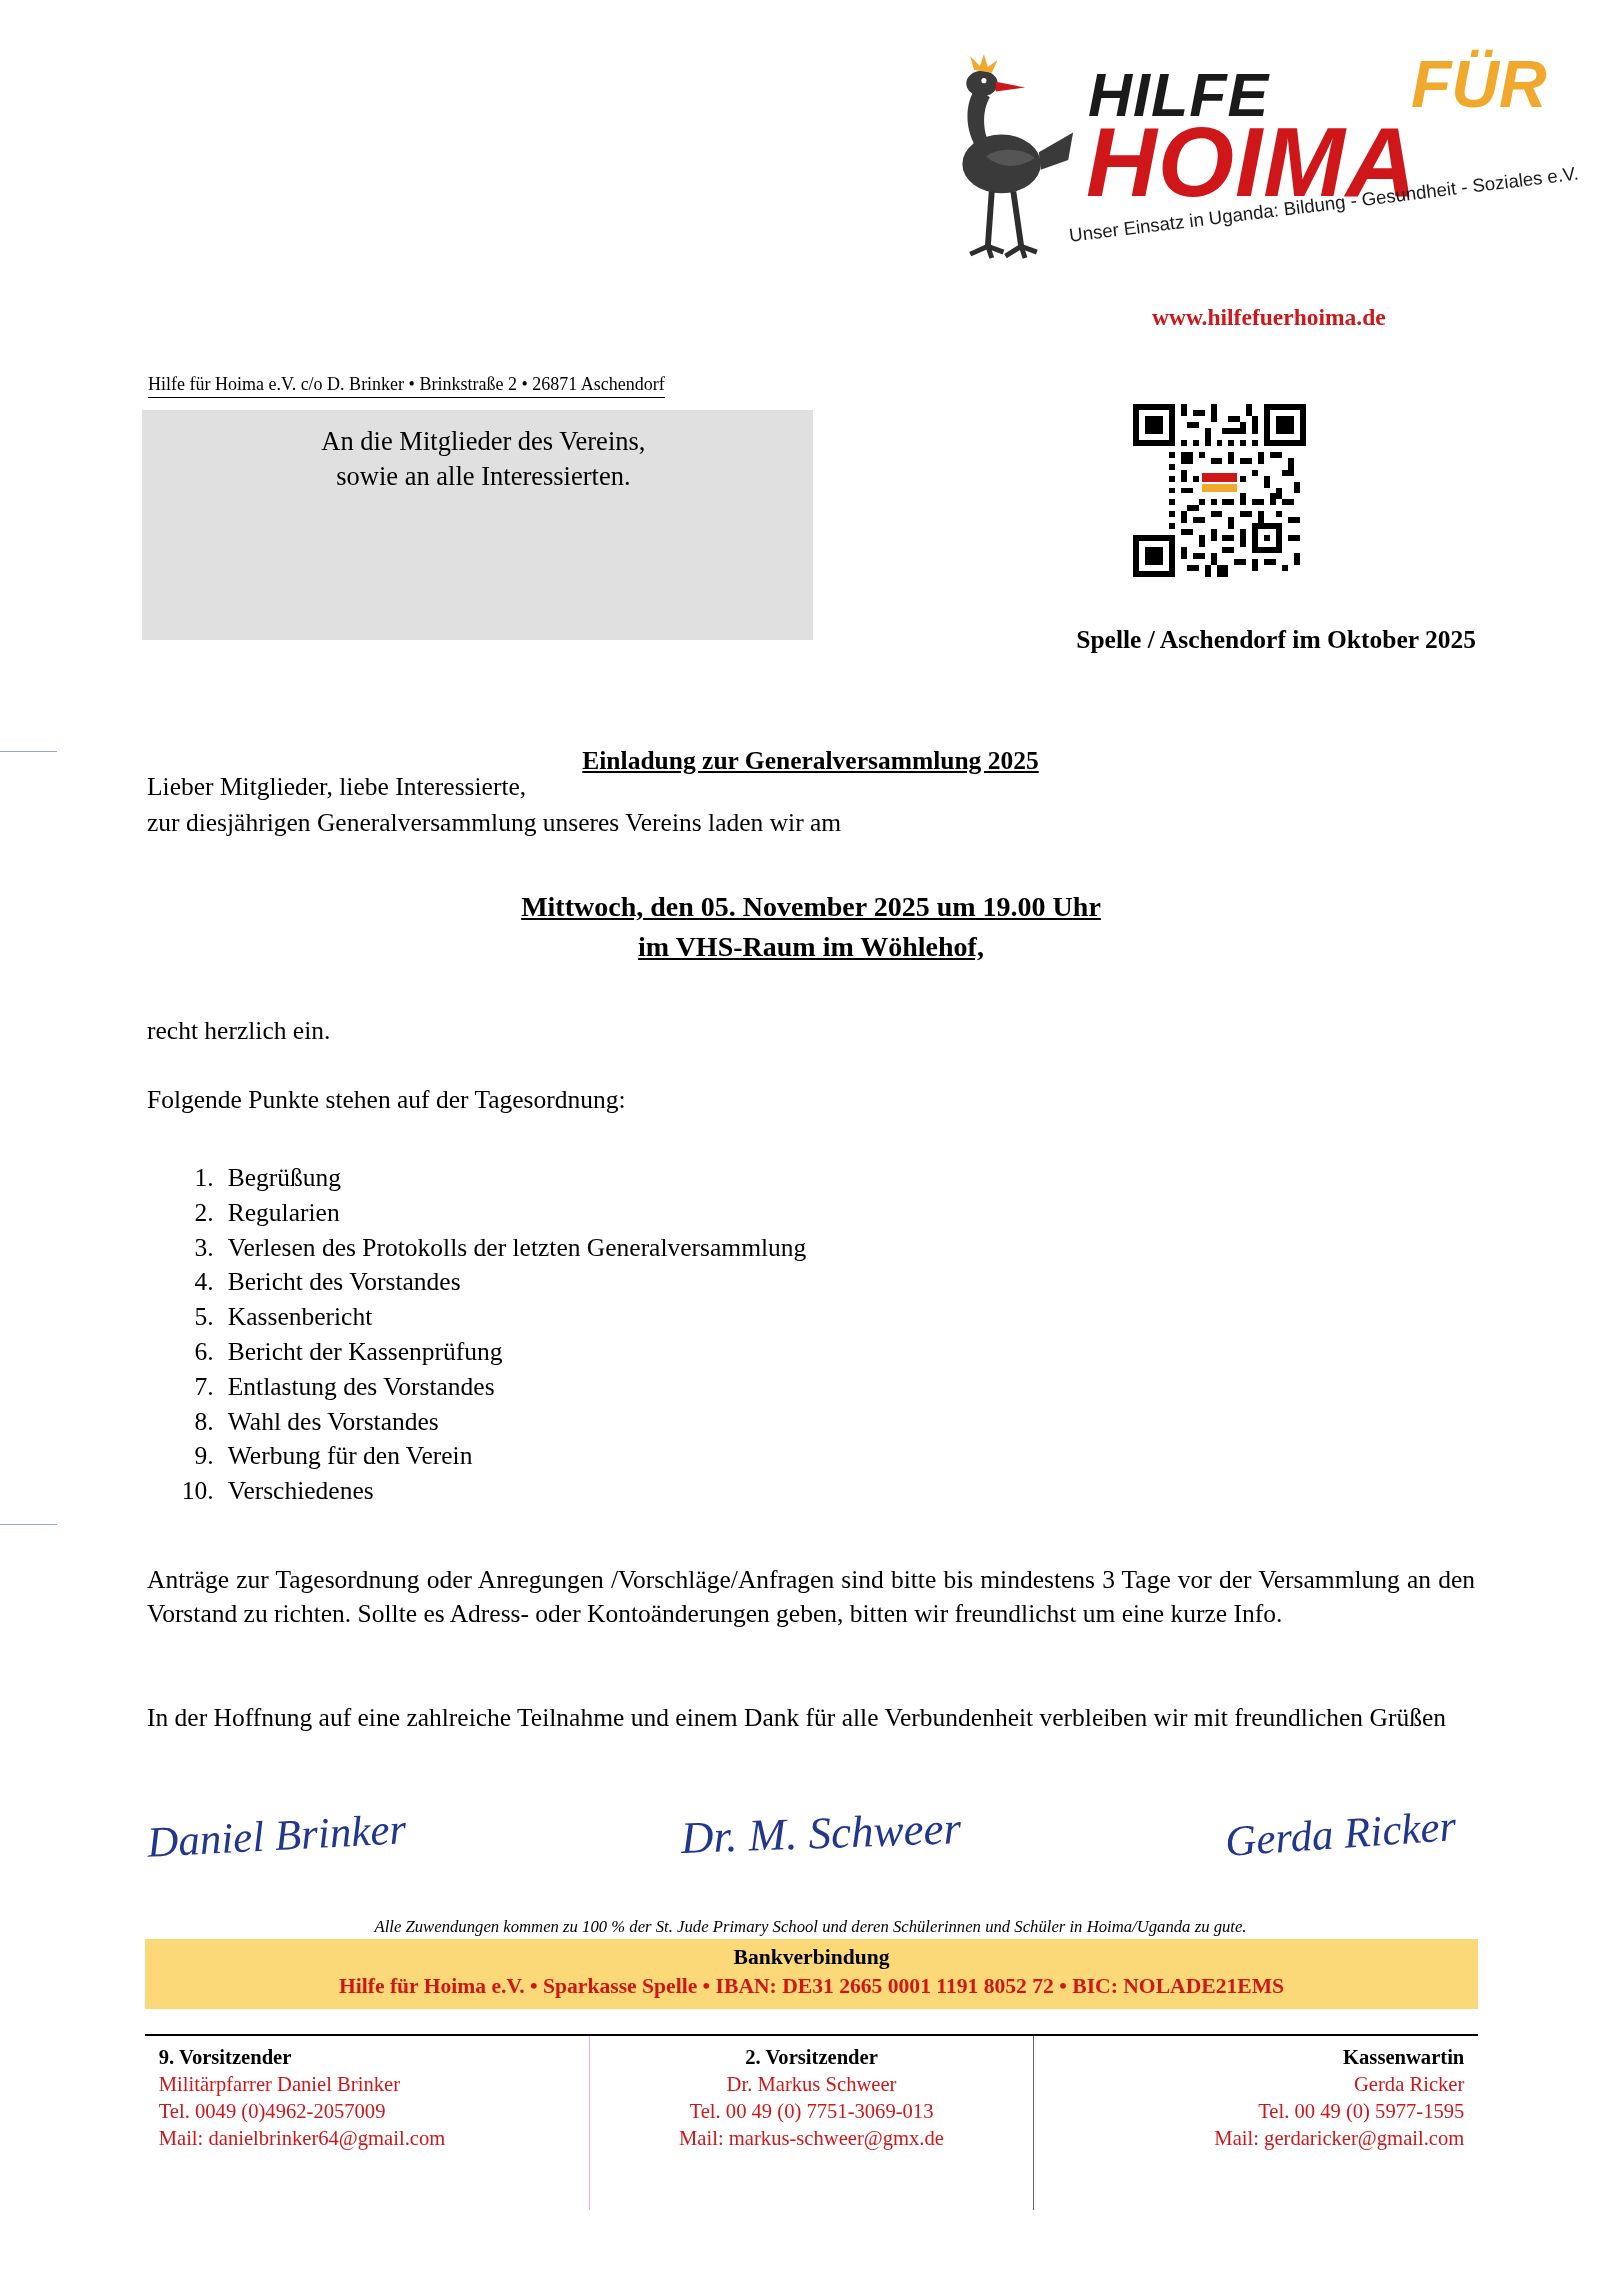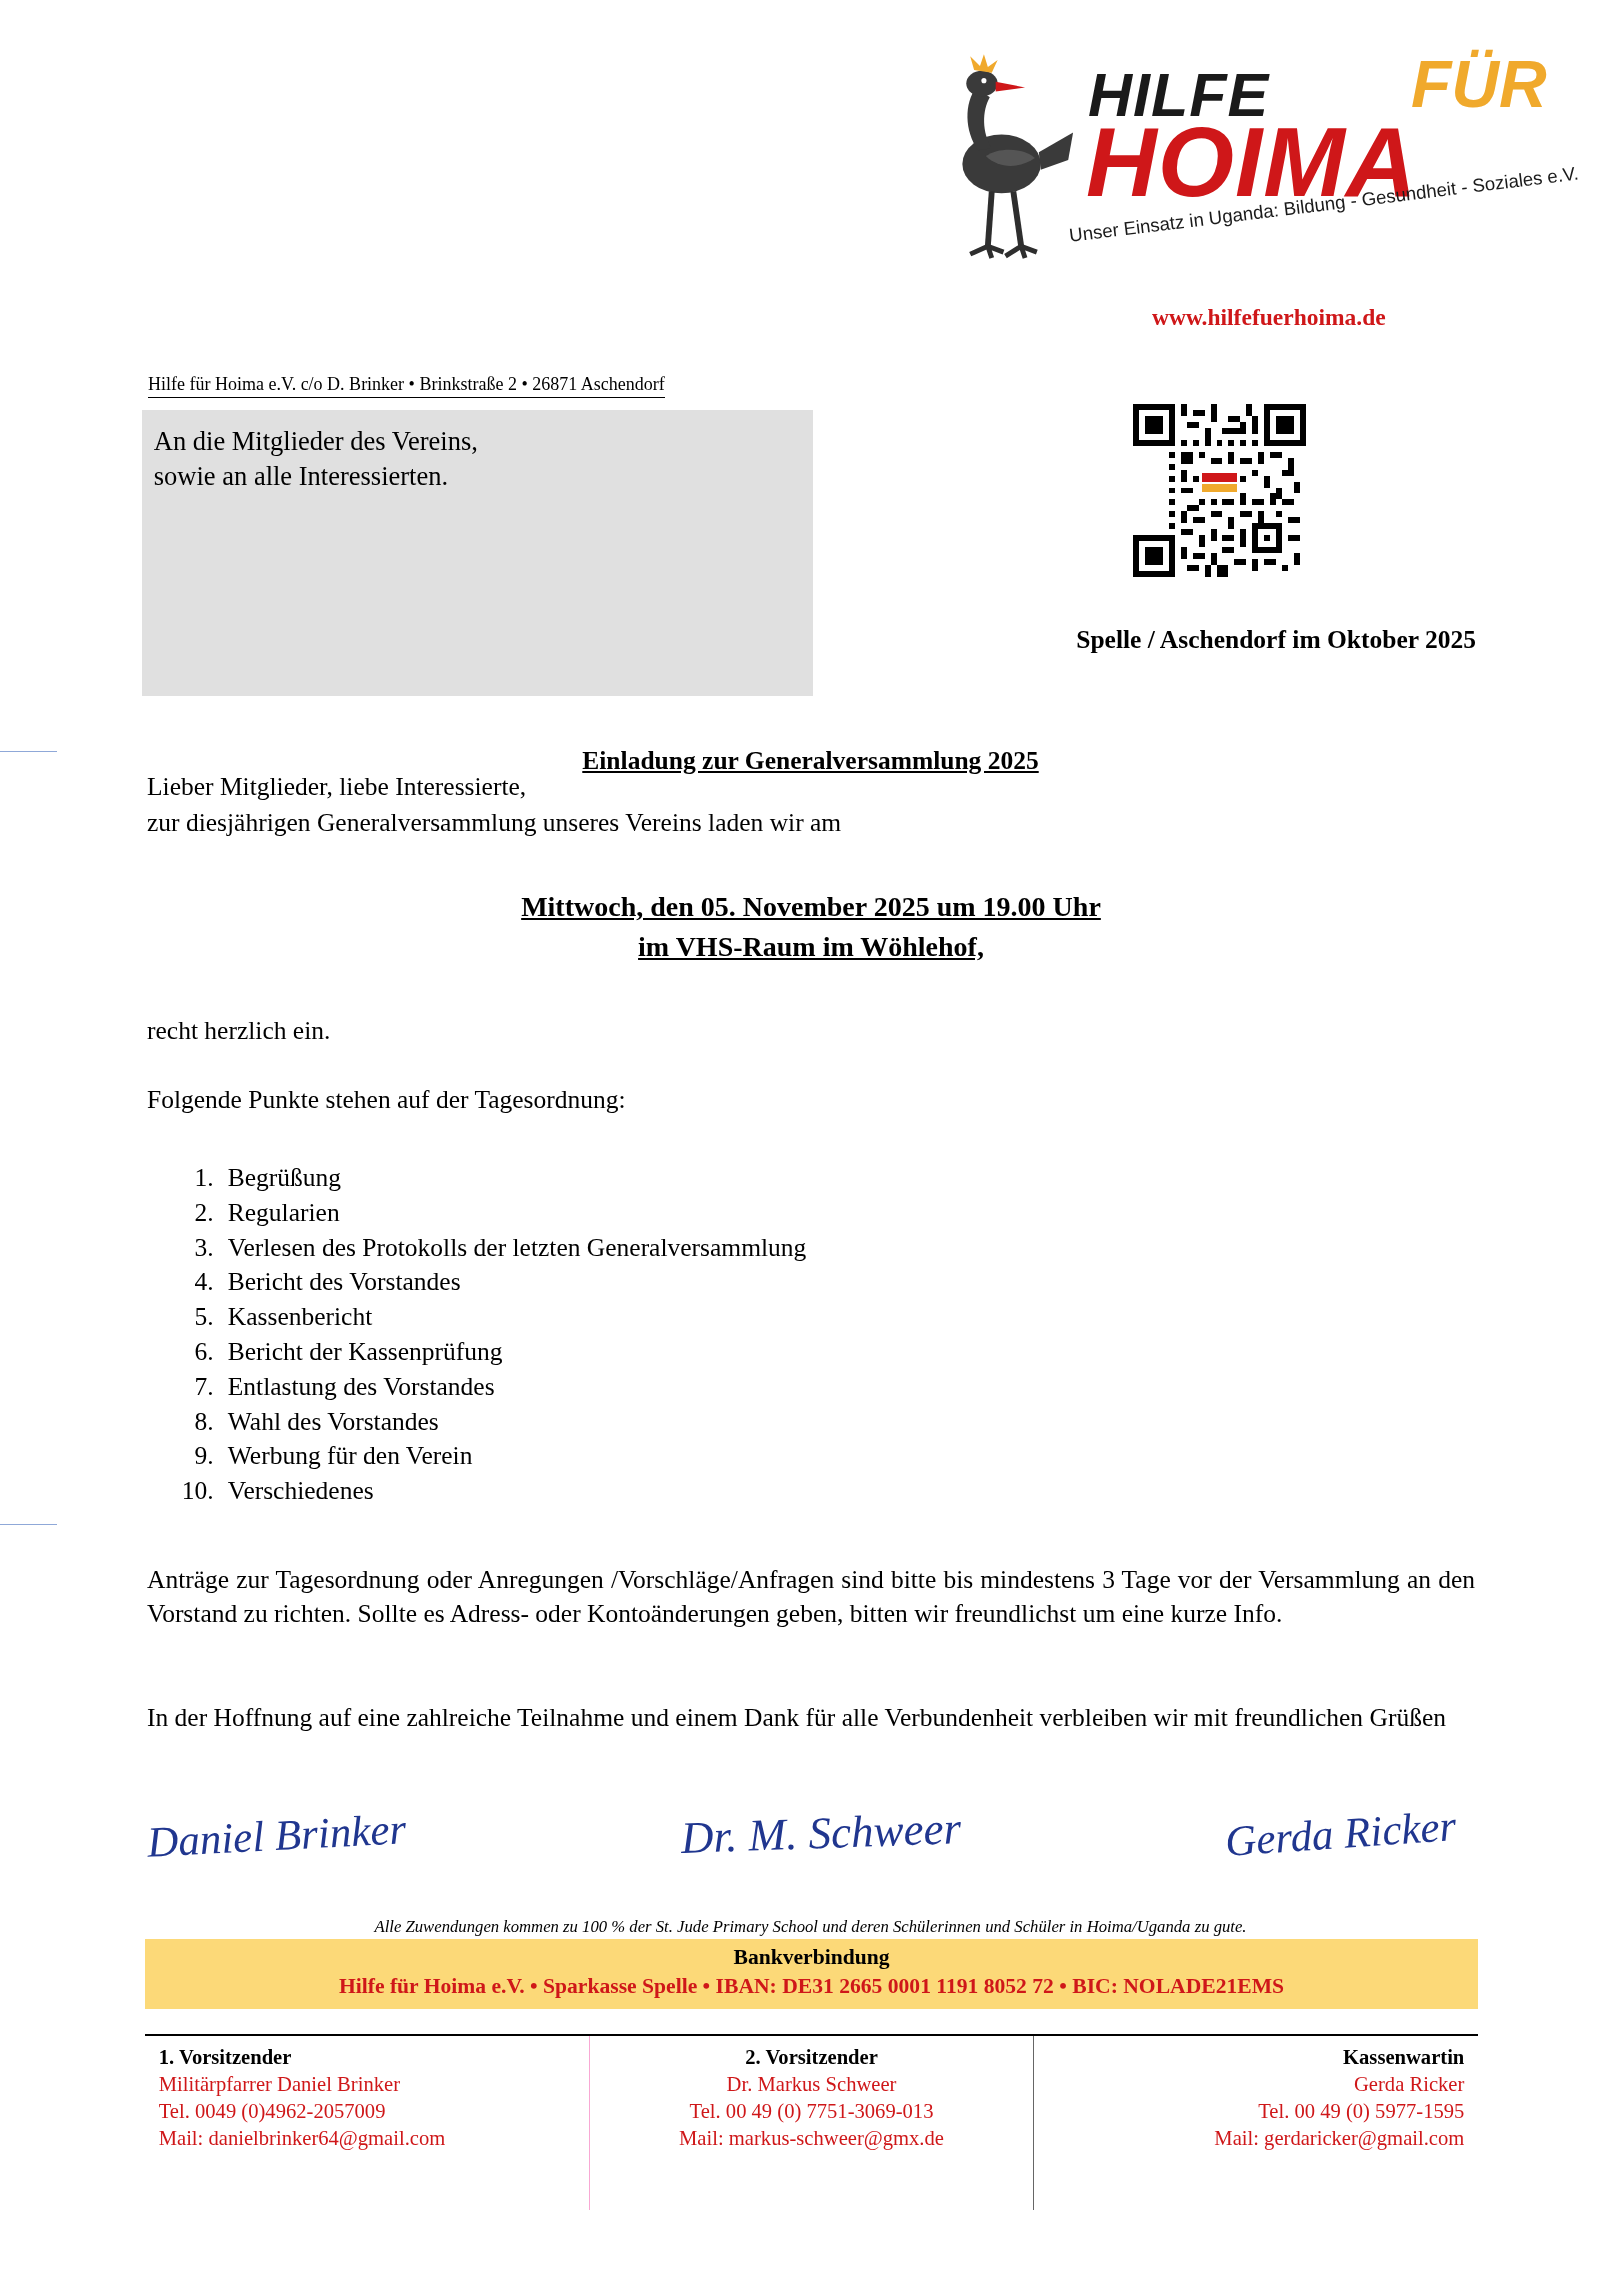--- a/index.html
+++ b/index.html
@@ -100,24 +100,25 @@
     font-size: 18px;
     border-bottom: 1px solid #000;
     padding-bottom: 2px;
     white-space: nowrap;
   }
   .address-window {
     position: absolute;
     left: 142px;
     top: 410px;
     width: 671px;
-    height: 286px;
+    height: 230px;
     background: #e0e0e0;
     padding: 13.7px 0 0 11.8px;
     box-sizing: border-box;
+    text-align: center;
   }
   .address-window div {
     font-size: 26.5px;
     line-height: 1.32;
   }
 
   
   .qr {
     position: absolute;
     left: 1133px;
@@ -486,21 +487,21 @@
 
   <div class="sig-note">Alle Zuwendungen kommen zu 100 % der St. Jude Primary School und deren Schülerinnen und Schüler in Hoima/Uganda zu gute.</div>
 
   <div class="bank-box">
     <div class="bank-title">Bankverbindung</div>
     <div class="bank-detail">Hilfe für Hoima e.V. • Sparkasse Spelle • IBAN: DE31 2665 0001 1191 8052 72 • BIC: NOLADE21EMS</div>
   </div>
 
   <div class="contact-box">
     <div class="contact-col left">
-      <div class="contact-role">1. Vorsitzender</div>
+      <div class="contact-role">9. Vorsitzender</div>
       <div class="contact-line">Militärpfarrer Daniel Brinker</div>
       <div class="contact-line">Tel. 0049 (0)4962-2057009</div>
       <div class="contact-line">Mail: danielbrinker64@gmail.com</div>
     </div>
     <div class="contact-col mid">
       <div class="contact-role">2. Vorsitzender</div>
       <div class="contact-line">Dr. Markus Schweer</div>
       <div class="contact-line">Tel. 00 49 (0) 7751-3069-013</div>
       <div class="contact-line">Mail: markus-schweer@gmx.de</div>
     </div>

